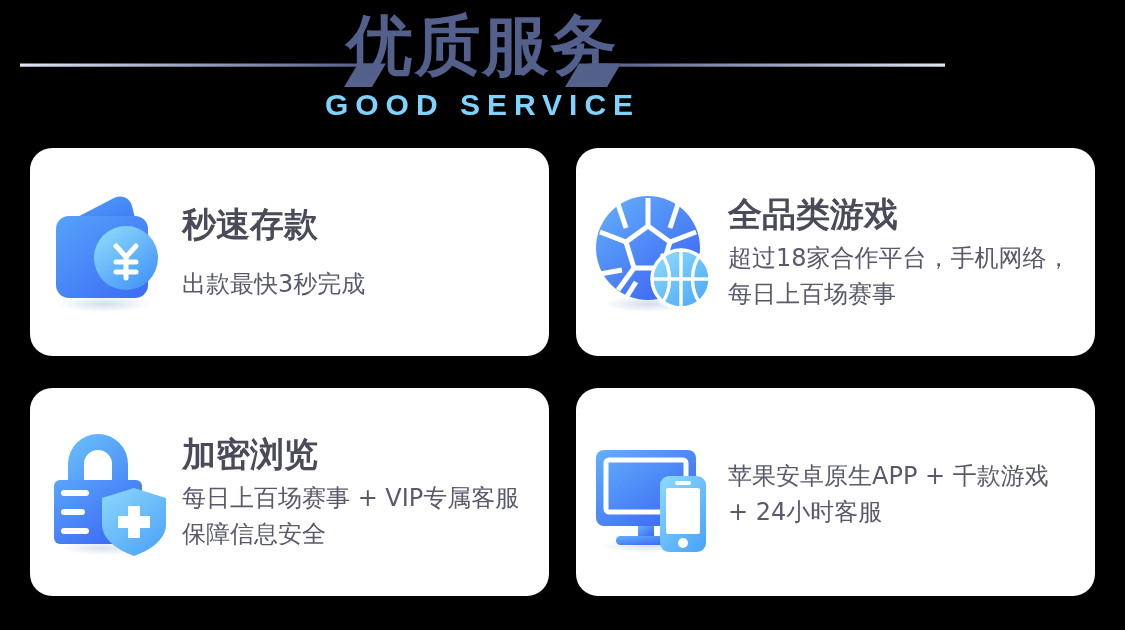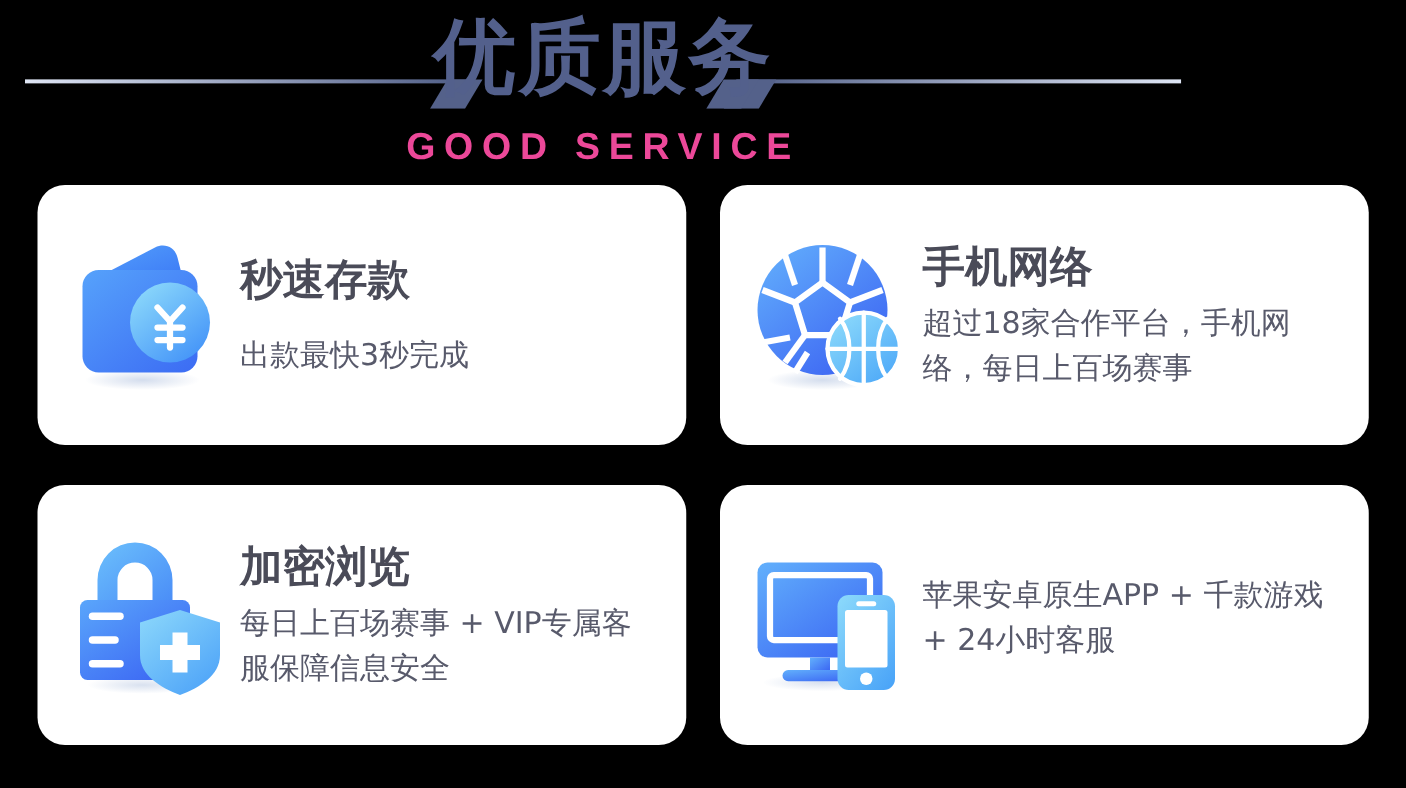--- a/index.html
+++ b/index.html
@@ -42,24 +42,24 @@
     font-weight: 700;
     color: #53608c;
     letter-spacing: 2px;
     line-height: 80px;
     font-family: "DejaVu Sans", "Liberation Sans", sans-serif;
     white-space: nowrap;
   }
   .title-en {
     font-size: 30px;
     font-weight: 700;
-    color: #ec4899;
+    color: #7dd3fc;
     letter-spacing: 7px;
     line-height: 34px;
-    margin-top: 15px;
+    margin-top: 2px;
     font-family: "Liberation Sans", sans-serif;
     white-space: nowrap;
   }
 
   
   .grid {
     position: absolute;
     left: 30px;
     top: 148px;
     width: 1065px;
@@ -67,21 +67,21 @@
     grid-template-columns: 519px 519px;
     grid-template-rows: 208px 208px;
     column-gap: 27px;
     row-gap: 32px;
   }
   .card {
     background: #ffffff;
     border-radius: 22px;
     display: flex;
     align-items: center;
-    padding: 0 20px 0 22px;
+    padding: 0 20px 0 12px;
     box-sizing: border-box;
     overflow: hidden;
   }
   .card-icon {
     width: 132px;
     min-width: 132px;
     height: 132px;
     position: relative;
     margin-right: 8px;
   }
@@ -227,21 +227,21 @@
         <g fill="none" stroke="#ffffff" stroke-width="3.4" stroke-linecap="round">
           <circle cx="93" cy="93" r="29"></circle>
           <path d="M93,64 L93,122"></path>
           <path d="M64,93 L122,93"></path>
           <path d="M74,69 C84,82 84,104 74,117"></path>
           <path d="M112,69 C102,82 102,104 112,117"></path>
         </g>
       </svg>
     </div>
     <div class="card-text">
-      <div class="card-title">手机网络</div>
+      <div class="card-title">全品类游戏</div>
       <div class="card-desc">超过18家合作平台，手机网络，每日上百场赛事</div>
     </div>
   </div>
 
   <div class="card">
     <div class="card-icon">
       <svg viewBox="0 0 132 132">
         <defs>
           <linearGradient id="lockShk" x1="0" y1="0" x2="1" y2="1">
             <stop offset="0" stop-color="#6cc0fc"></stop>

